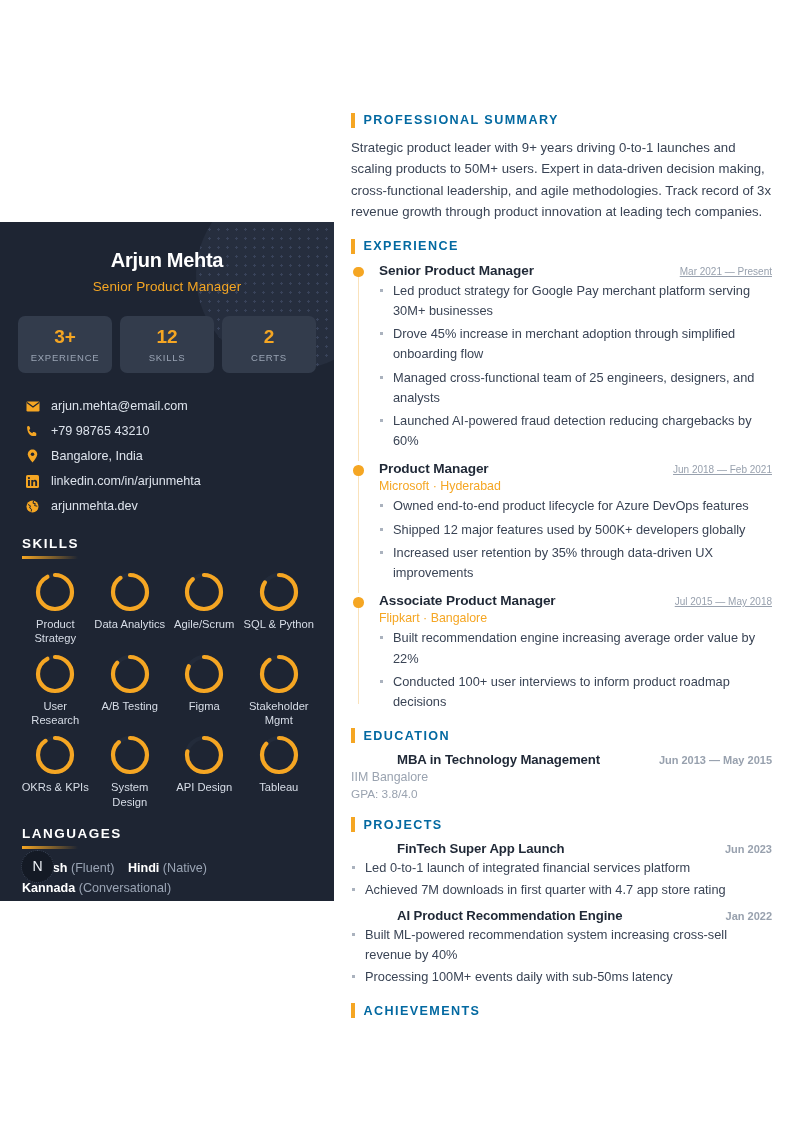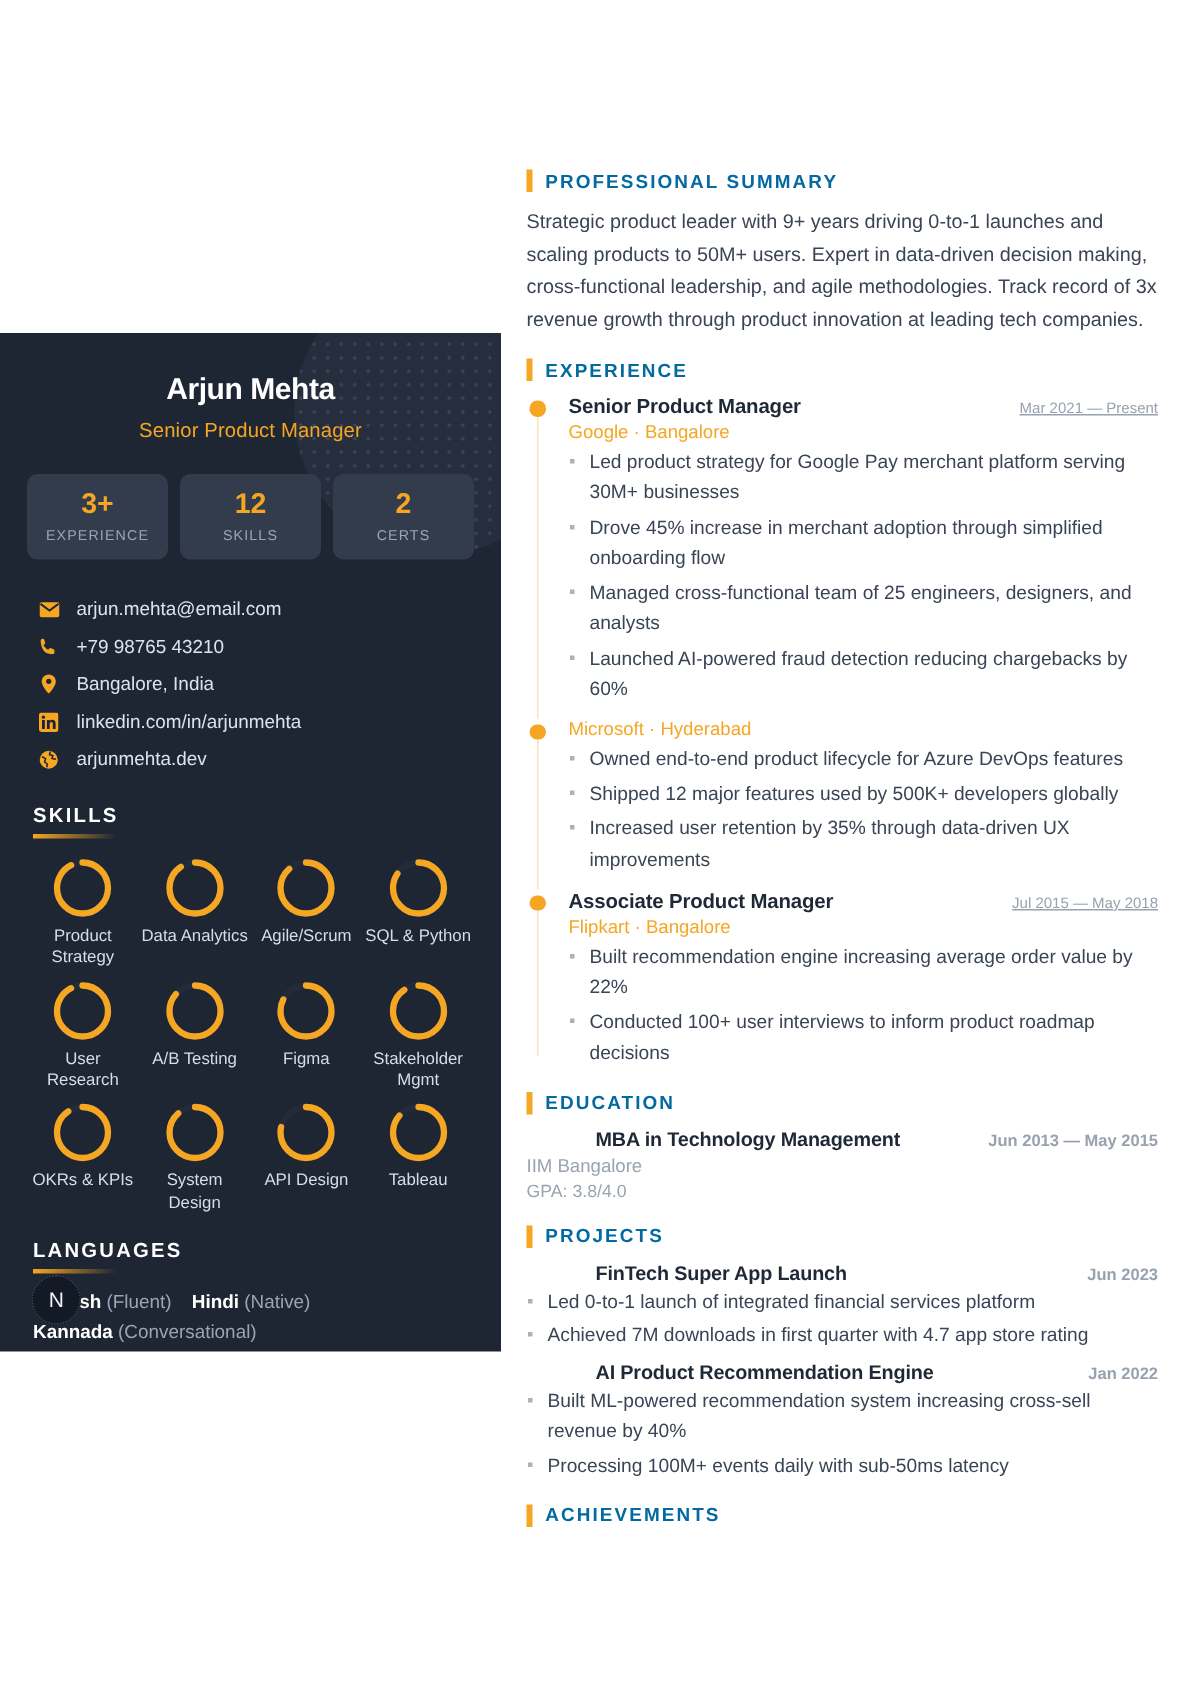--- a/index.html
+++ b/index.html
@@ -503,30 +503,33 @@
       <span class="sec-bar"></span>
       <span>EXPERIENCE</span>
     </div>
     <div class="exp-list" id="exp-list">
         <div class="exp">
           <span class="dot"></span>
           <div class="exp-top">
             <span class="exp-title">Senior Product Manager</span>
             <span class="exp-date">Mar 2021 — Present</span>
           </div>
-          <div class="exp-org">Google · Bangalore</div>
           <ul class="bullets">
             <li>Led product strategy for Google Pay merchant platform serving 30M+ businesses</li>
             <li>Drove 45% increase in merchant adoption through simplified onboarding flow</li>
             <li>Managed cross-functional team of 25 engineers, designers, and analysts</li>
             <li>Launched AI-powered fraud detection reducing chargebacks by 60%</li>
           </ul>
         </div>
         <div class="exp">
           <span class="dot"></span>
+          <div class="exp-top">
+            <span class="exp-title">Product Manager</span>
+            <span class="exp-date">Jun 2018 — Feb 2021</span>
+          </div>
           <div class="exp-org">Microsoft · Hyderabad</div>
           <ul class="bullets">
             <li>Owned end-to-end product lifecycle for Azure DevOps features</li>
             <li>Shipped 12 major features used by 500K+ developers globally</li>
             <li>Increased user retention by 35% through data-driven UX improvements</li>
           </ul>
         </div>
         <div class="exp">
           <span class="dot"></span>
           <div class="exp-top">

